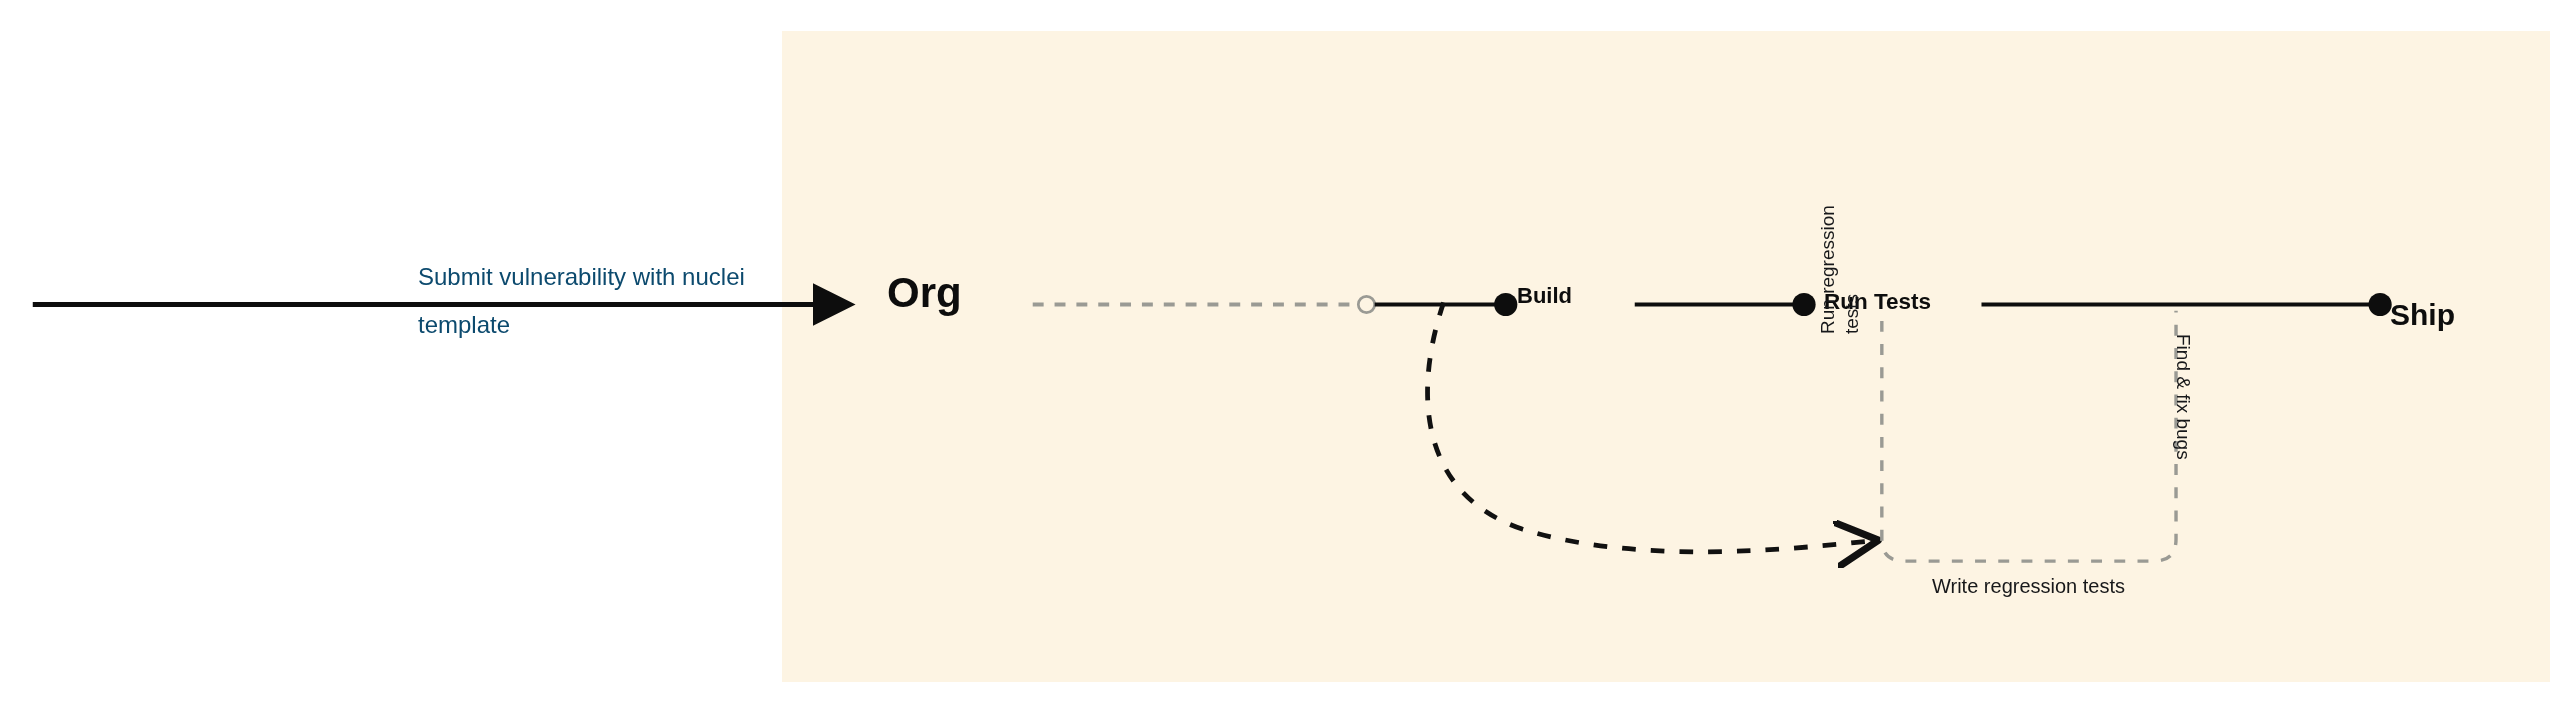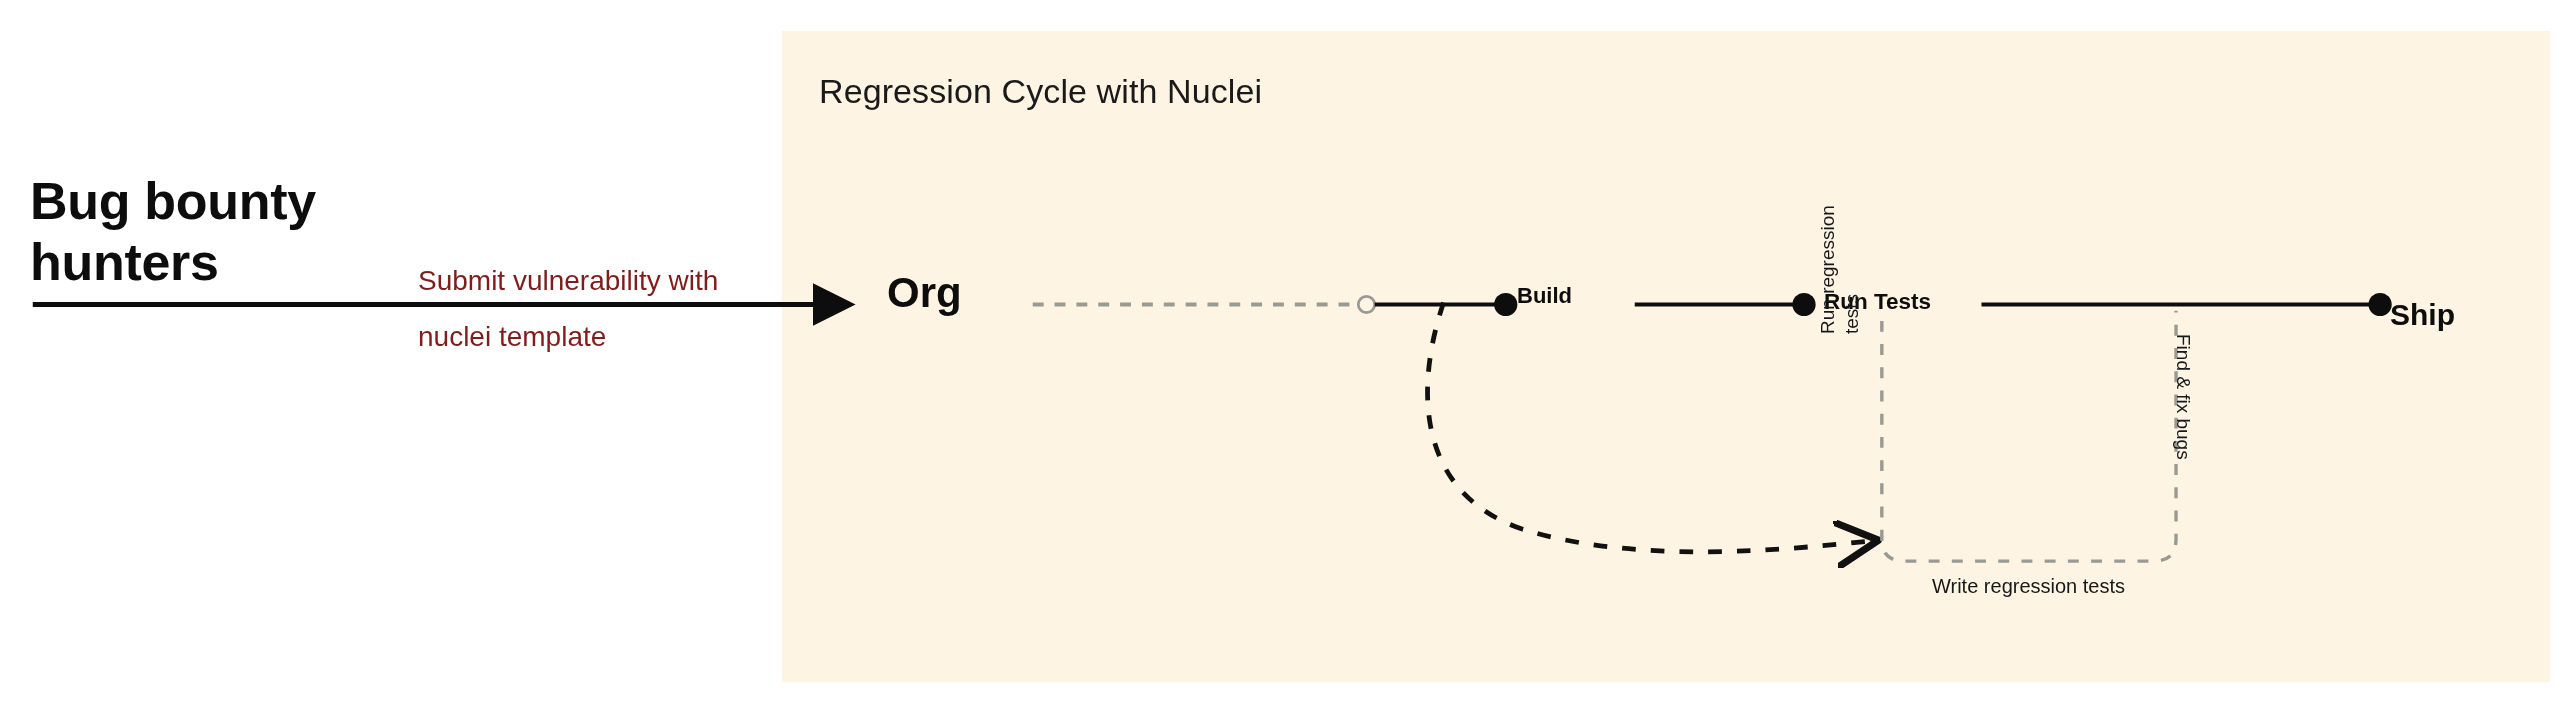--- a/index.html
+++ b/index.html
@@ -30,23 +30,23 @@
     line-height: 1.18;
     letter-spacing: -0.3px;
     color: #0d0d0d;
     white-space: pre-line;
   }
   #submit-label {
     position: absolute;
     left: 418px;
     top: 253px;
     width: 355px;
-    font-size: 28px;
+    font-size: 24px;
     line-height: 2.0;
-    color: #7f1d1d;
+    color: #0c4a6e;
   }
 
   
   #panel {
     position: absolute;
     left: 782px;
     top: 31px;
     width: 1768px;
     height: 651px;
     background: #fdf4e3;
@@ -129,24 +129,21 @@
     white-space: nowrap;
   }
 </style>
 </head>
 <body>
 
 <div id="stage">
 
   <div id="panel"></div>
 
-  <div id="panel-title">Regression Cycle with Nuclei</div>
 
-  <div id="left-actor">Bug bounty
-hunters</div>
 
   <div id="submit-label">Submit vulnerability with
 nuclei template</div>
 
   <svg id="wires" viewBox="0 0 3774 1059">
     <defs>
       <marker id="solidArrow" markerWidth="9" markerHeight="9" refX="7.5" refY="4.5" orient="auto" markerUnits="strokeWidth">
         <path d="M0,0 L9,4.5 L0,9 z" fill="#0d0d0d"></path>
       </marker>
       <marker id="openArrow" markerWidth="10" markerHeight="10" refX="8" refY="5" orient="auto" markerUnits="strokeWidth">

